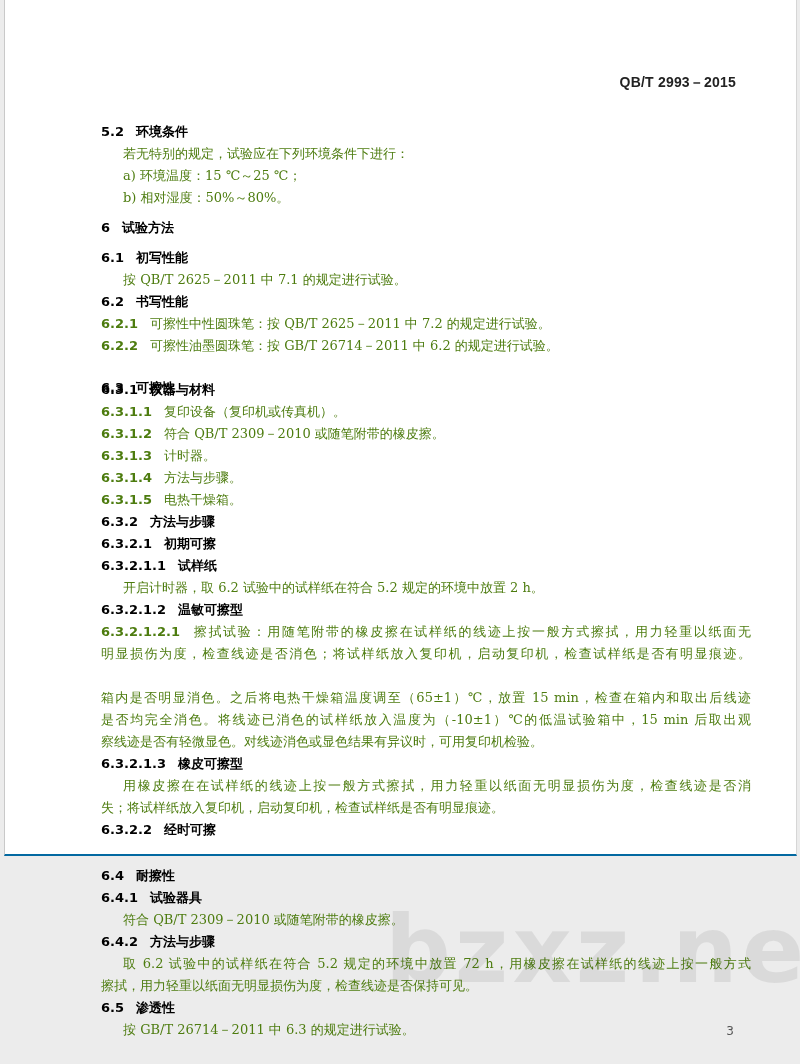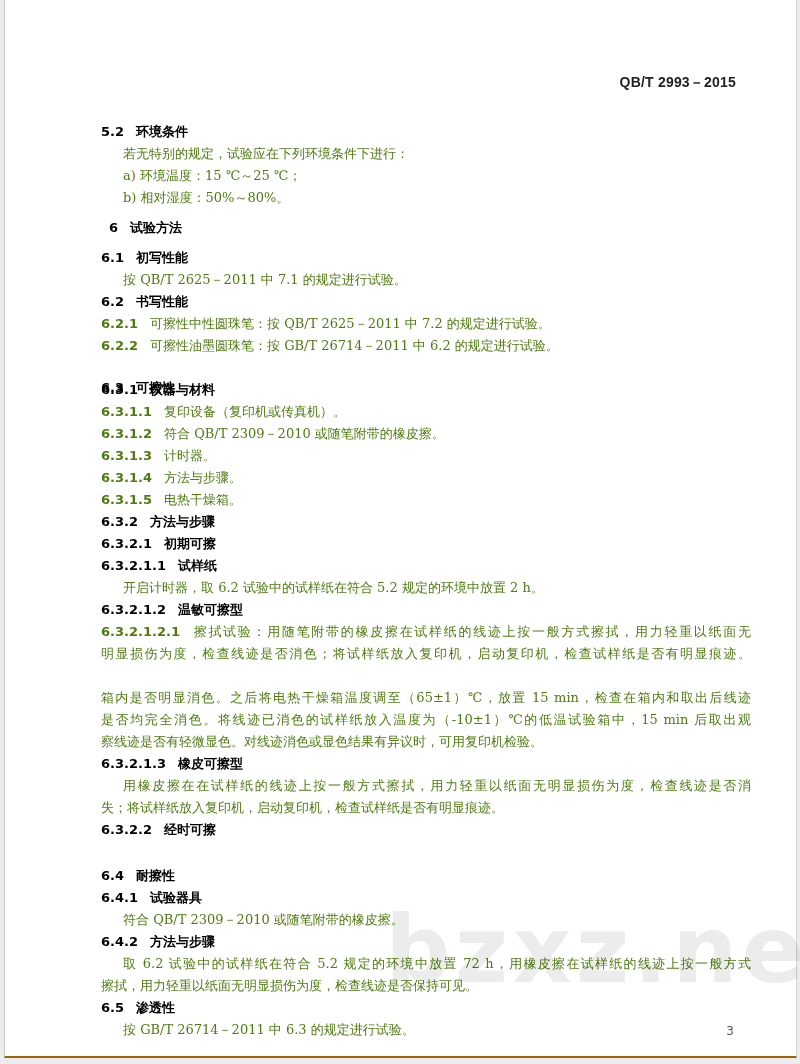--- a/index.html
+++ b/index.html
@@ -13,25 +13,25 @@
       position: relative;
       overflow: hidden;
       font-family: "DejaVu Serif", "Liberation Serif", serif;
       color: #2a2a2a;
     }
     .page {
       position: absolute;
       left: 4px;
       top: 0;
       width: 793px;
-      height: 1058px;
+      height: 856px;
       background: #ffffff;
       border-left: 1px solid #c9c9c9;
       border-right: 1px solid #d6d6d6;
-      border-bottom: 2px solid #a16207;
+      border-bottom: 2px solid #0369a1;
       box-sizing: border-box;
     }
     .header-code {
       position: absolute;
       right: 60px;
       top: 74px;
       font-family: "Liberation Sans", "DejaVu Sans", sans-serif;
       font-size: 14px;
       font-weight: bold;
       color: #222;
@@ -97,21 +97,21 @@
 
   <div class="header-code">QB/T 2993－2015</div>
 
   <div class="line h" style="top:122px;">
     <span class="num">5.2</span><span>环境条件</span>
   </div>
   <div class="line indent" style="top:144px;">若无特别的规定，试验应在下列环境条件下进行：</div>
   <div class="line indent" style="top:166px;">a) 环境温度：15 ℃～25 ℃；</div>
   <div class="line indent" style="top:188px;">b) 相对湿度：50%～80%。</div>
 
-  <div class="line h" style="top:218px;margin-left:8px;">
+  <div class="line h" style="top:218px;">
     <span class="num">6</span><span>试验方法</span>
   </div>
 
   <div class="line h" style="top:248px;">
     <span class="num">6.1</span><span>初写性能</span>
   </div>
   <div class="line indent" style="top:270px;">按 QB/T 2625－2011 中 7.1 的规定进行试验。</div>
 
   <div class="line h" style="top:292px;">
     <span class="num">6.2</span><span>书写性能</span>

